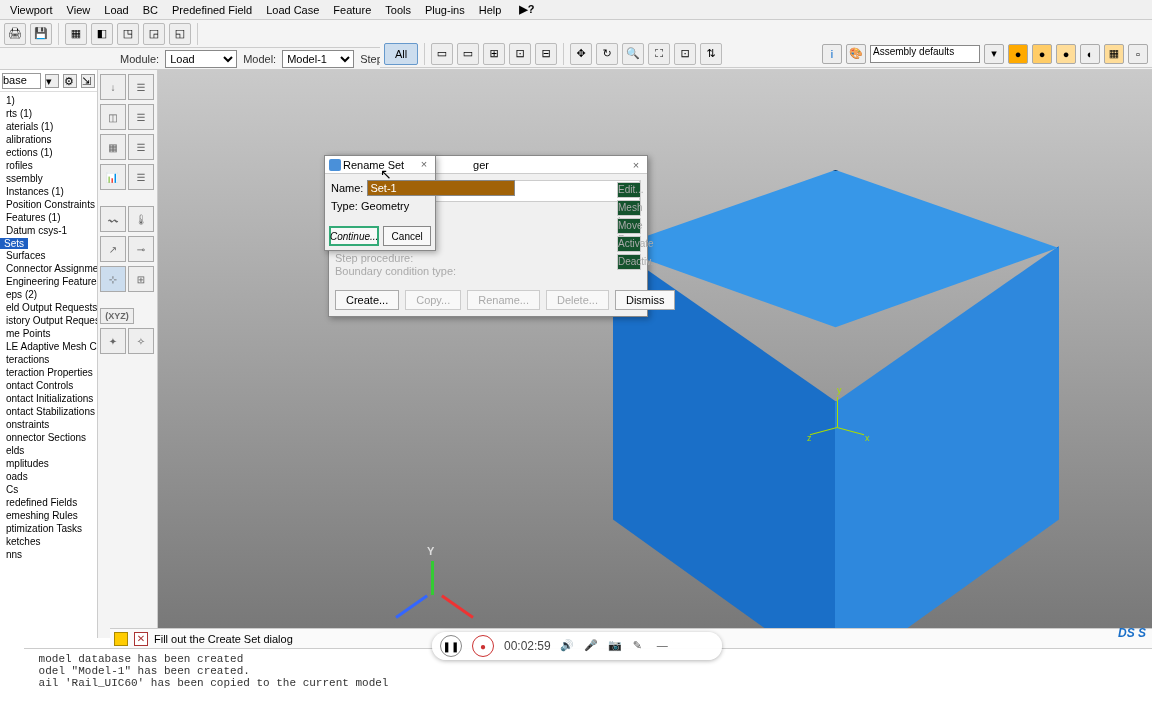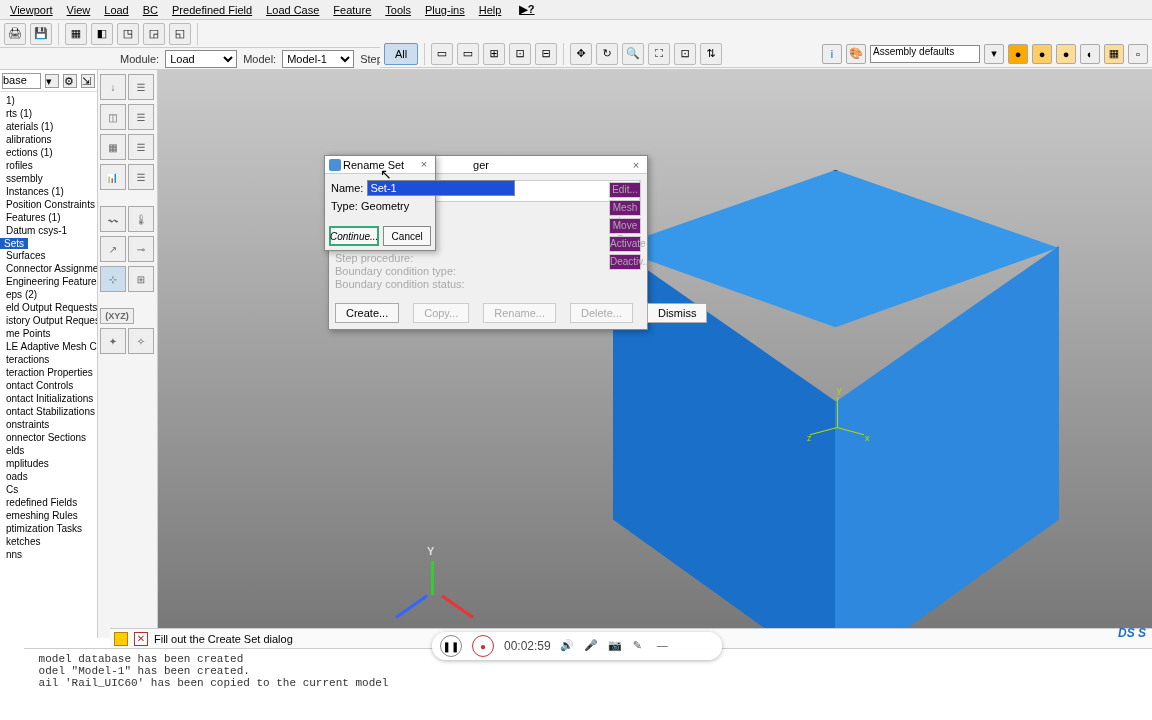--- a/index.html
+++ b/index.html
@@ -1,19 +1,19 @@
 <!DOCTYPE html>
 <html><head>
 <meta charset="utf-8">
 <style>
 * { box-sizing: border-box; margin: 0; padding: 0; font-family: Tahoma, Arial, sans-serif; font-size: 11px; }
 body { width: 1152px; height: 720px; background: #fff; overflow: hidden; position: relative; }
 
 .menubar { height: 20px; background: #f0f0f0; border-bottom: 1px solid #ccc; display: flex; align-items: center; padding-left: 4px; gap: 2px; }
-.menubar span { padding: 2px 6px; cursor: default; text-decoration: underline; }
+.menubar span { padding: 2px 6px; cursor: default; }
 .menubar .help-icon { margin-left: 4px; font-weight: bold; }
 
 .toolbar-row { height: 28px; background: #f4f4f4; border-bottom: 1px solid #ccc; display: flex; align-items: center; padding: 0 4px; gap: 4px; }
 .tool-btn { width: 22px; height: 22px; border: 1px solid #bbb; background: #eee; display: inline-flex; align-items: center; justify-content: center; border-radius: 2px; }
 .tool-btn.sel { background: #cde; border-color: #69c; }
 .tool-btn.wide { width: 34px; }
 .tool-sep { width:1px; height:22px; background:#ccc; margin:0 2px;}
 .module-bar { height: 22px; background: #f4f4f4; border-bottom: 1px solid #ccc; display:flex; align-items:center; padding:0 4px; gap:6px; }
 .module-bar label { color:#333; }
 .module-bar select { height:18px; font-size:11px; border:1px solid #888; background:#fff; }
@@ -50,33 +50,33 @@
 .small-triad span { position:absolute; font-size:9px; color:#ad0;}
 
 .manager-dialog { position:absolute; left:170px; top:85px; width:320px; background:#f0f0f0; border:1px solid #888; box-shadow:2px 2px 6px rgba(0,0,0,0.3); }
 .dlg-title { height:18px; background:#fff; display:flex; align-items:center; padding:0 4px; border-bottom:1px solid #ccc;}
 .dlg-title .x { margin-left:auto; width:14px; height:14px; display:flex; align-items:center; justify-content:center; color:#666;}
 .dlg-body { padding:6px; }
 .step-row { display:flex; border:1px solid #ccc; background:#fff;}
 .step-cell { padding:4px 8px; border-right:1px solid #ccc; min-width:70px;}
 .step-cell.h { font-weight:bold; background:#fafafa;}
 .side-btns { position:absolute; right:6px; top:26px; display:flex; flex-direction:column; gap:2px;}
-.side-btn { width:32px; height:16px; border:1px solid #ccc; background:#701a75; font-size:10px; color:#aaa; text-align:center; line-height:14px;}
+.side-btn { width:24px; height:16px; border:1px solid #ccc; background:#14532d; font-size:10px; color:#aaa; text-align:left; line-height:14px;}
 .bc-info { margin-top:50px; color:#aaa; font-size:10px; line-height:13px;}
-.dlg-btns { display:flex; gap:14px; padding:6px; background:#f0f0f0;}
+.dlg-btns { display:flex; gap:6px; padding:6px; background:#f0f0f0;}
 .dlg-btn { height:20px; padding:0 10px; border:1px solid #aaa; background:#f8f8f8;}
 .dlg-btn.dis { color:#aaa; border-color:#ccc;}
 
 .create-set { position:absolute; left:166px; top:85px; width:112px; background:#f0f0f0; border:1px solid #888; box-shadow:2px 2px 6px rgba(0,0,0,0.3); z-index:10;}
 .cs-title { height:18px; background:#fff; display:flex; align-items:center; padding:0 4px; gap:2px; border-bottom:1px solid #ccc;}
 .cs-ico { width:12px; height:12px; background:#4a90d9; border-radius:2px;}
 .cs-title .x { margin-left:auto; width:14px; height:14px; text-align:center; color:#666; cursor:default;}
 .cs-body { padding:6px;}
 .cs-row { display:flex; align-items:center; gap:4px; margin-bottom:4px;}
-.cs-row input { flex:1; height:16px; border:1px solid #888; padding:0 2px; background:#1d4ed8; color:#fff;}
+.cs-row input { flex:1; height:16px; border:1px solid #888; padding:0 2px; background:#a16207; color:#fff;}
 .cs-btns { display:flex; gap:4px; padding:4px;}
 .cs-btn { flex:1; height:20px; border:1px solid #888; background:#f8f8f8; font-size:10px;}
 .cs-btn.primary { border:1px solid #3a7; box-shadow:0 0 0 1px #3a7 inset;font-style:italic;}
 
 .status-strip { position:absolute; left:110px; right:0; bottom:72px; height:20px; background:#fafafa; border-top:1px solid #ccc; display:flex; align-items:center; padding:0 4px; gap:6px;}
 .status-strip .play { width:14px; height:14px; background:#fc0; border:1px solid #a80;}
 .status-strip .stop { width:14px; height:14px; background:#fff; border:1px solid #a33; color:#a33; text-align:center; line-height:12px; font-size:10px;}
 
 .message-area { position:absolute; left:0; right:0; bottom:0; height:72px; background:#fff; border-top:1px solid #ccc; padding:4px 8px; font-family: 'Courier New', monospace; font-size:11px; color:#333; white-space:pre;margin-left:24px;}
 
@@ -247,21 +247,20 @@
         <div class="side-btns">
           <div class="side-btn">Edit...</div>
           <div class="side-btn">Mesh L...</div>
           <div class="side-btn">Move R...</div>
           <div class="side-btn">Activate</div>
           <div class="side-btn">Deactiv...</div>
         </div>
         <div class="bc-info">
           <div>Step procedure:</div>
           <div>Boundary condition type:</div>
-          <div>Boundary condition status:</div>
         </div>
       </div>
       <div class="dlg-btns">
         <button class="dlg-btn">Create...</button>
         <button class="dlg-btn dis">Copy...</button>
         <button class="dlg-btn dis">Rename...</button>
         <button class="dlg-btn dis">Delete...</button>
         <button class="dlg-btn">Dismiss</button>
       </div>
     </div>

